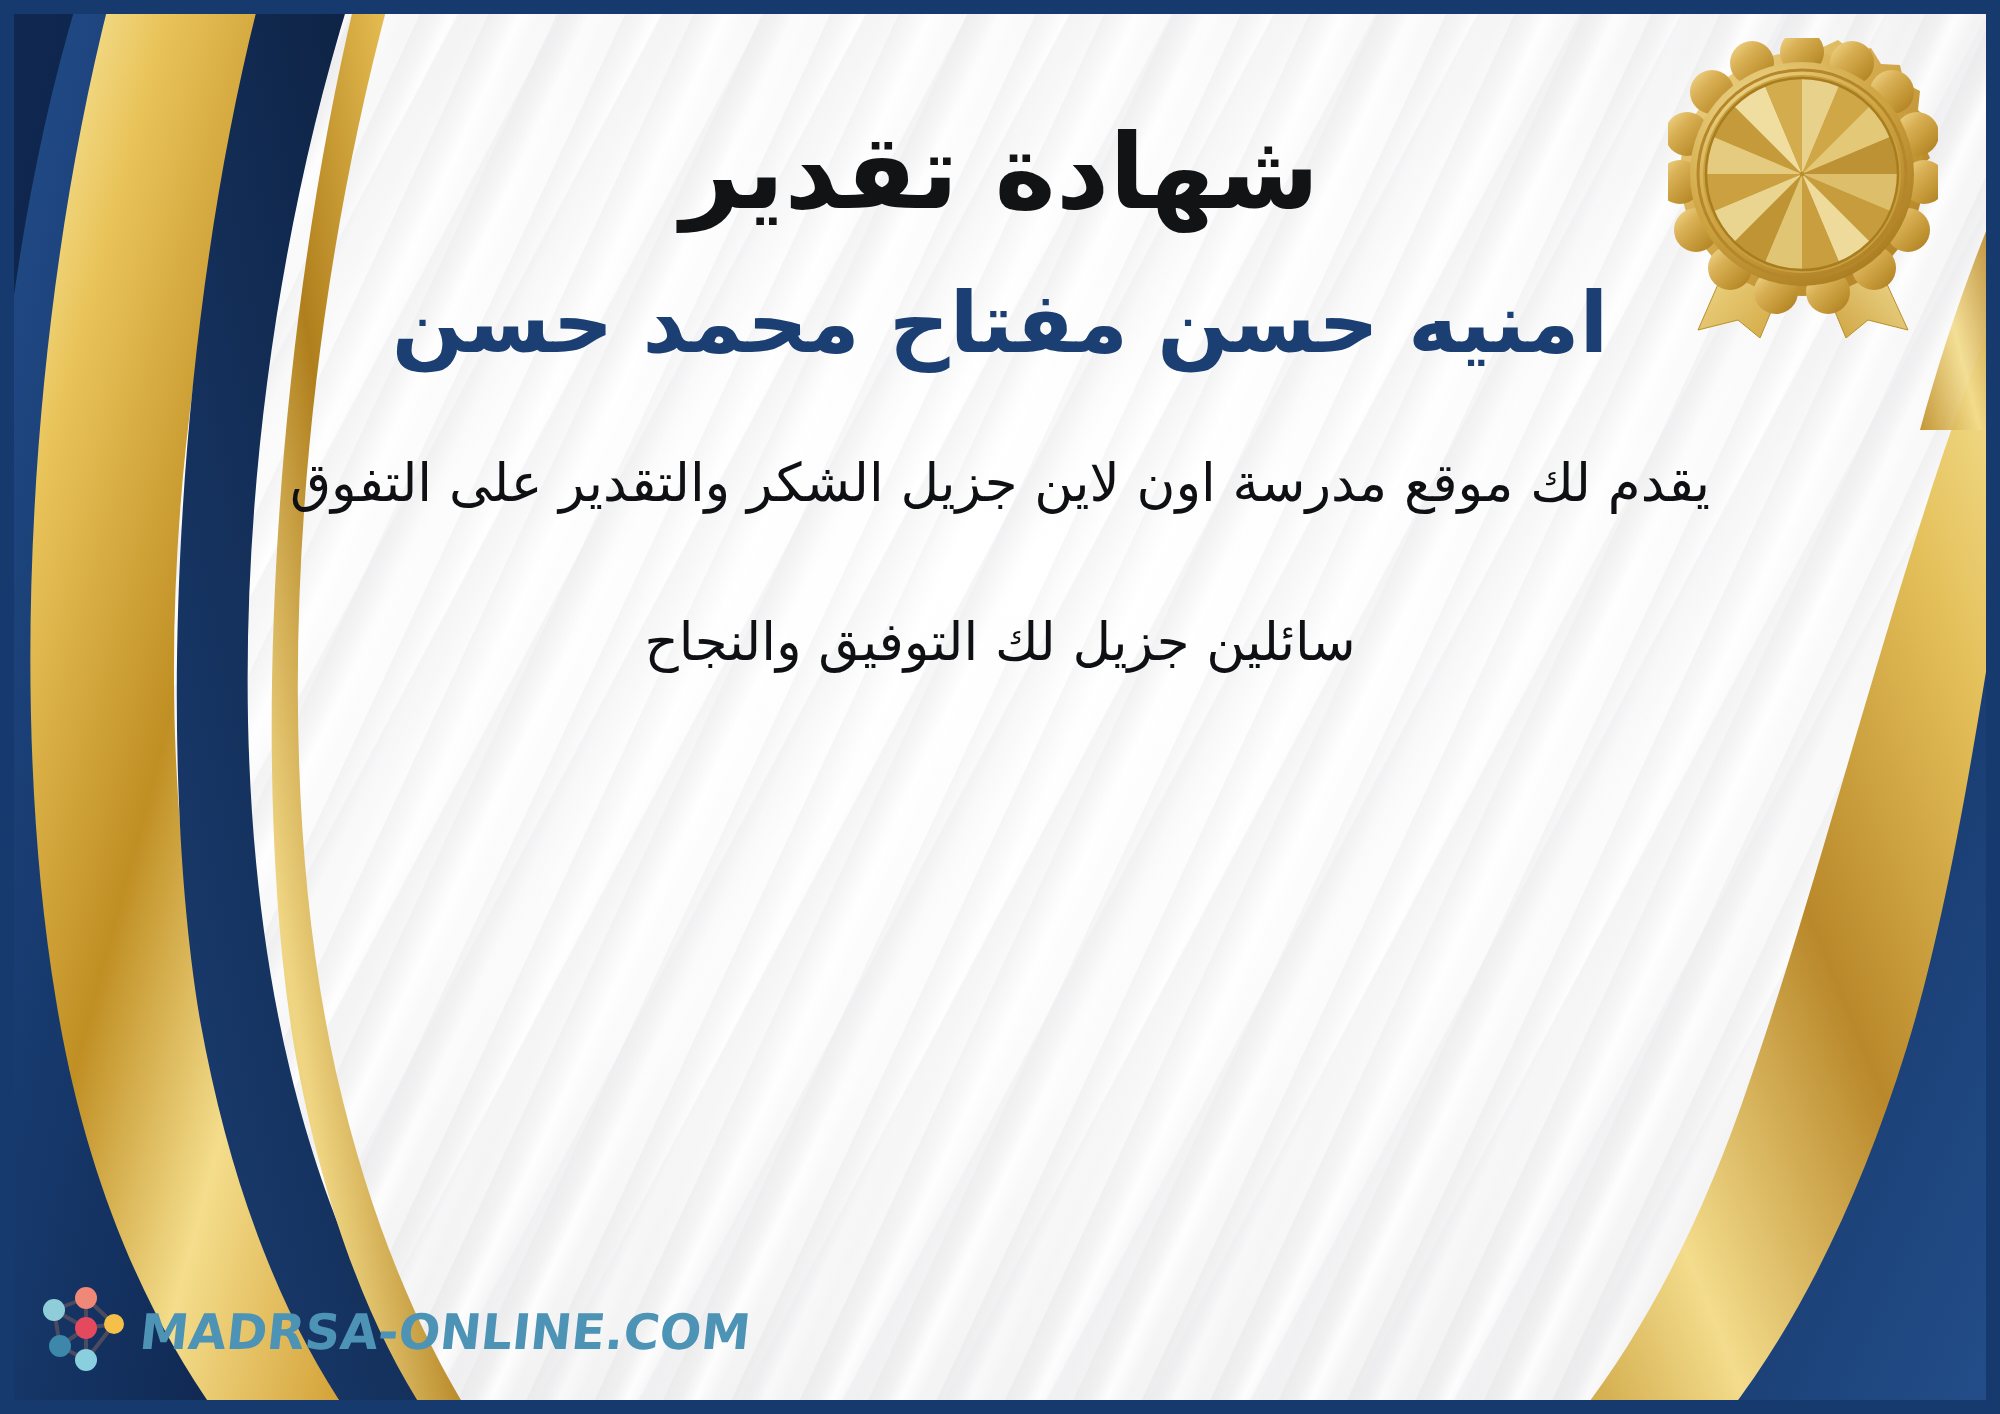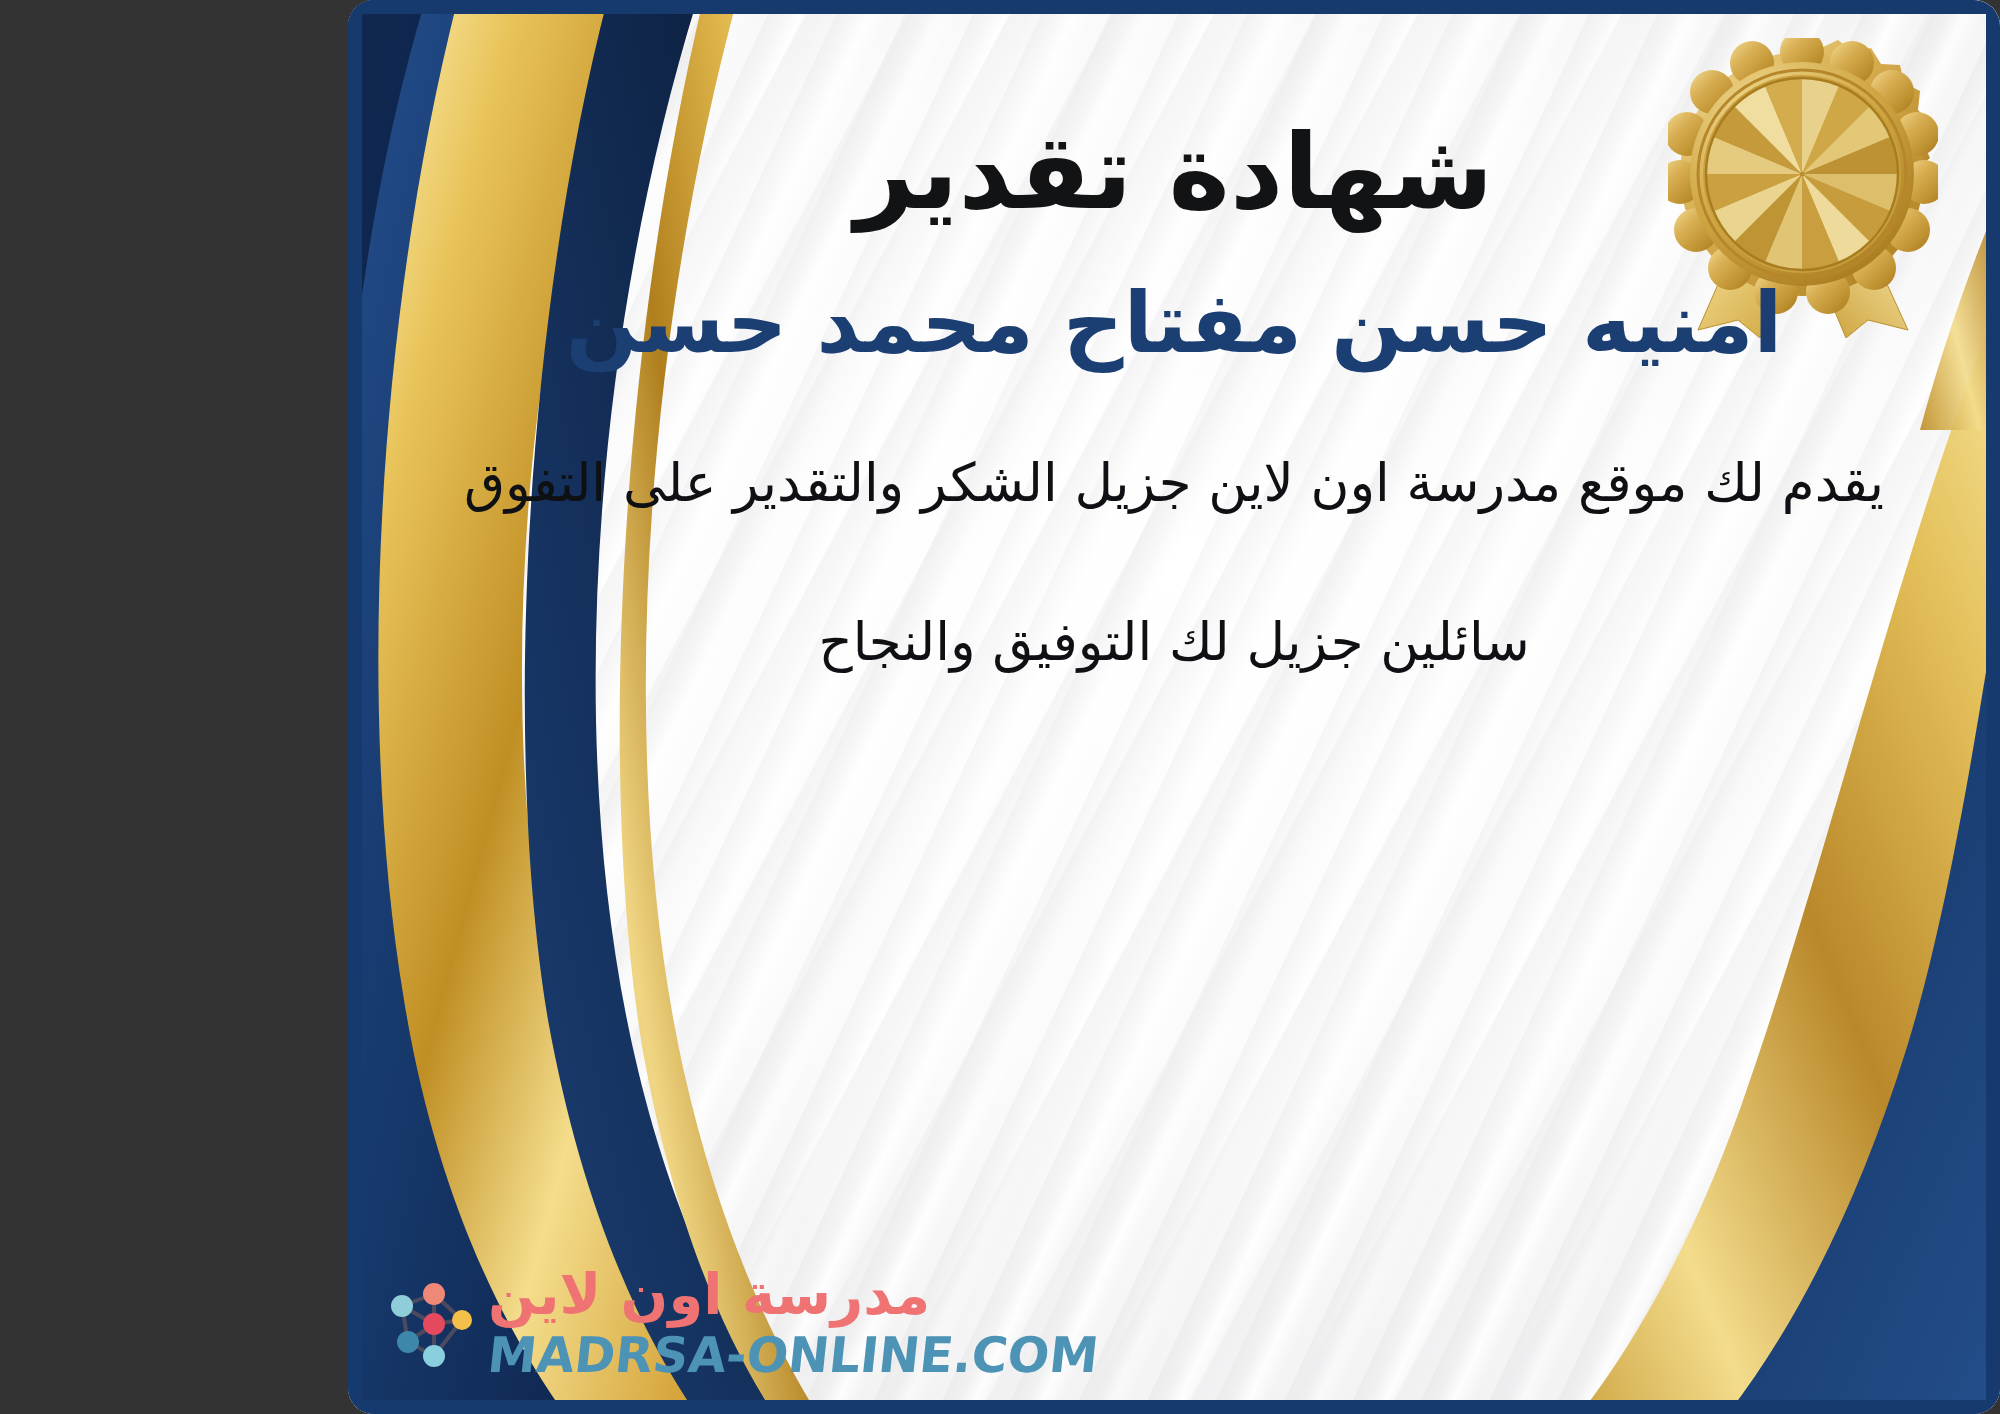--- a/index.html
+++ b/index.html
@@ -1,26 +1,25 @@
 <!DOCTYPE html>
 <html lang="ar" dir="rtl"><head>
 <meta charset="utf-8">
 <title>شهادة تقدير</title>
 <style>
   html,body{margin:0;padding:0;background:#333;}
   *{box-sizing:border-box;}
 
   .certificate{
     position:relative;
-    width:1652px;
+    width:2000px;
     height:1414px;
     overflow:hidden;
     background:#ffffff;
     font-family:"DejaVu Sans","Liberation Sans",sans-serif;
-    border-radius:26px;
   }
 
   
   .paper{
     position:absolute; inset:0;
     background:
       repeating-linear-gradient(115deg,
         rgba(0,0,0,0.000) 0px,
         rgba(0,0,0,0.000) 14px,
         rgba(0,0,0,0.030) 15px,
@@ -321,21 +320,20 @@
       <div class="body-line">يقدم لك موقع مدرسة اون لاين جزيل الشكر  والتقدير على التفوق</div>
 
 
     </div>
 
     <div class="closing">سائلين جزيل لك التوفيق  والنجاح</div>
   </div>
 
   <div class="brand">
     <div class="brand-text">
-      <div class="brand-ar">مدرسة اون لاين</div>
       <div class="brand-url">MADRSA-ONLINE.COM</div>
     </div>
 
     <svg class="brand-mark" viewBox="0 0 92 104">
       <g stroke="#4b4a5e" stroke-width="4" stroke-linecap="round">
         <line x1="20" y1="34" x2="52" y2="22"></line>
         <line x1="20" y1="34" x2="52" y2="52"></line>
         <line x1="20" y1="34" x2="26" y2="70"></line>
         <line x1="52" y1="22" x2="52" y2="52"></line>
         <line x1="52" y1="22" x2="80" y2="48"></line>

